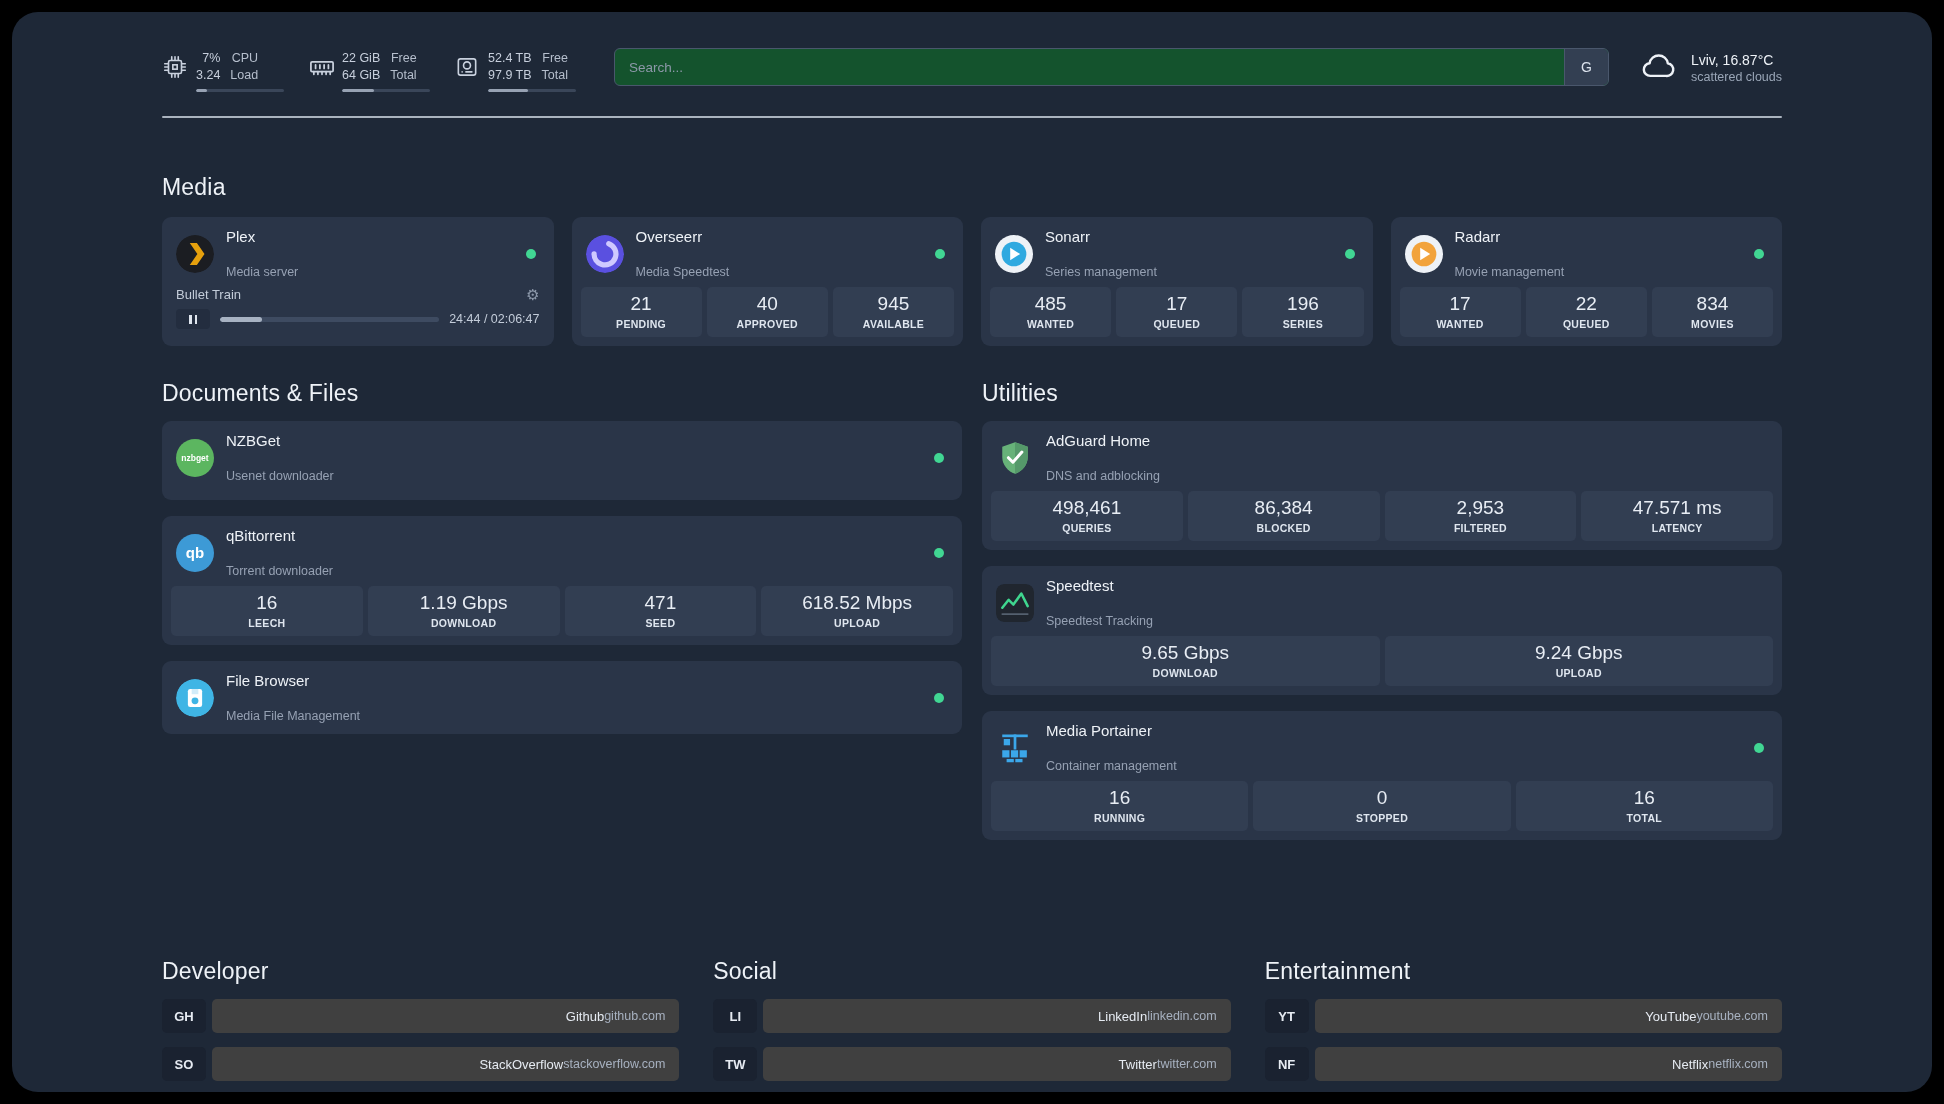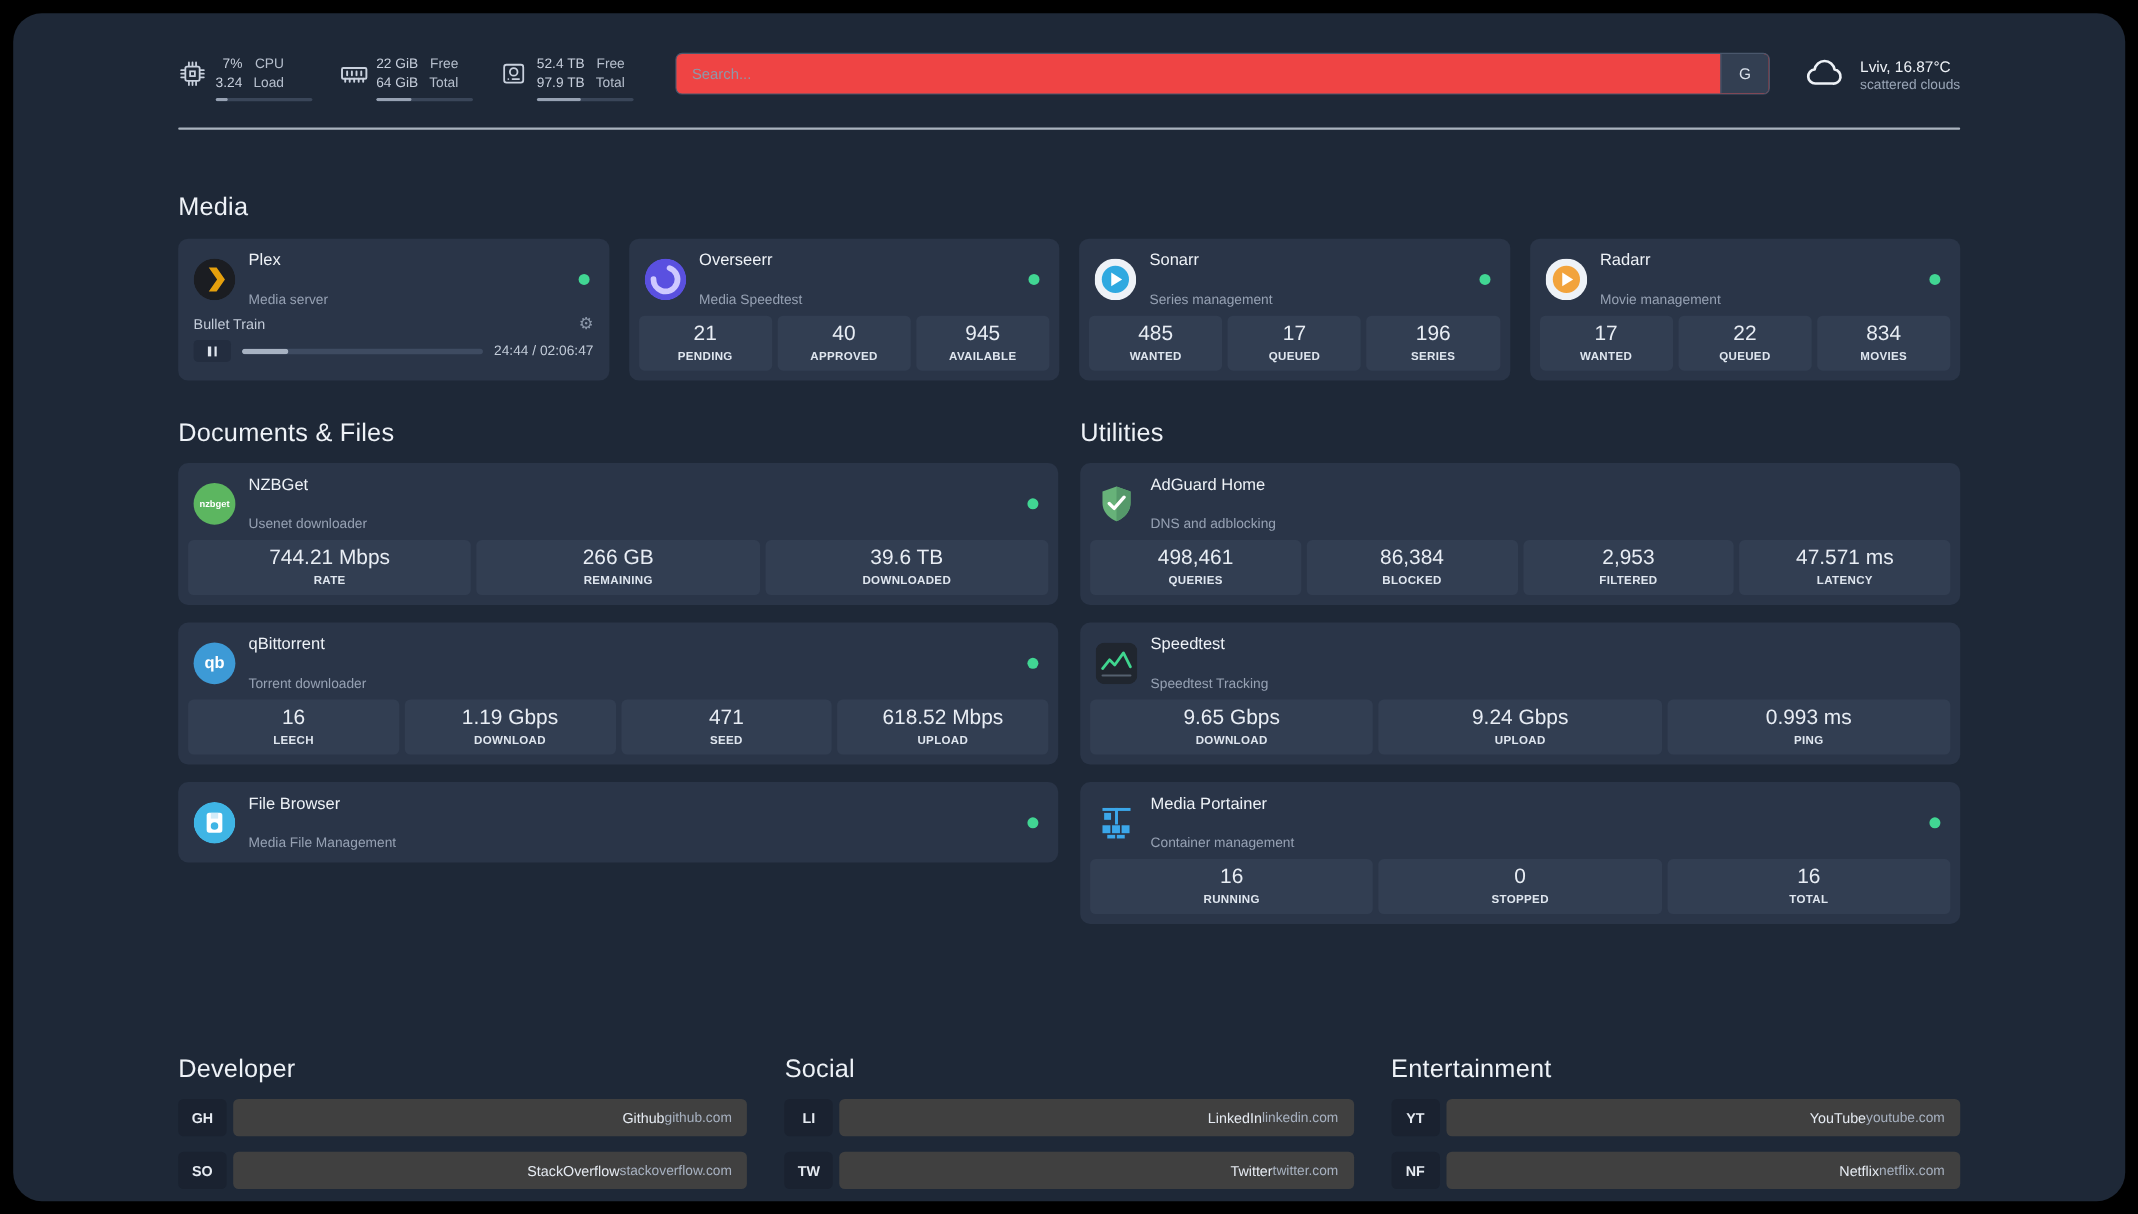--- a/index.html
+++ b/index.html
@@ -13,21 +13,21 @@
   .res { display:flex; flex-direction:column; margin-right:24px; }
   .res-top { display:flex; align-items:center; }
   .res-icon { width:34px; display:flex; align-items:center; color:#c9d1de; }
   .res-col { display:flex; flex-direction:column; font-size:12.5px; line-height:1.35; color:#c7cfdc; }
   .res-vals { align-items:flex-end; margin-right:10px; }
   .res-labels { align-items:flex-end; color:#b6bfcd; }
   .res-bar { margin-top:6px; margin-left:34px; height:3px; min-width:88px; background:#3a4659; border-radius:2px; position:relative; overflow:hidden; }
   .res-fill { position:absolute; left:0; top:0; bottom:0; background:#97a2b3; border-radius:2px; }
 
   .search { flex:1; display:flex; align-items:stretch; height:38px; margin:0 28px 8px 14px;
-            background:#ef4444; border:1px solid #4a576c; border-radius:6px; overflow:hidden; }
+            background:#14532d; border:1px solid #4a576c; border-radius:6px; overflow:hidden; }
   .search input { flex:1; background:transparent; border:none; outline:none; padding:0 14px;
                   color:#e3e9f1; font-size:13.5px; font-family:"Liberation Sans", sans-serif; }
   .search input::placeholder { color:#8d98a9; }
   .search-btn { width:44px; display:flex; align-items:center; justify-content:center;
                 background:#333f52; border-left:1px solid #4a576c; color:#dbe2ec; font-size:14px; cursor:pointer; }
 
   .weather { display:flex; align-items:center; gap:12px; margin-bottom:6px; }
   .weather-text { display:flex; flex-direction:column; }
   .weather-loc { font-size:14px; color:#eef2f7; }
   .weather-cond { font-size:12.5px; color:#9aa6b7; margin-top:2px; }
@@ -320,34 +320,20 @@
           <div class="card-header">
             <span class="svc-icon icon-circle" style="background:#5cb660; font-size:8.5px;">
               <span>nzbget</span>
             </span>
             <span>
               <div class="svc-name">NZBGet</div>
               <div class="svc-sub">Usenet downloader</div>
             </span>
             <span class="dot"></span>
           </div>
-          <div class="stats">
-            <div class="stat">
-              <div class="stat-value">744.21 Mbps</div>
-              <div class="stat-label">RATE</div>
-            </div>
-            <div class="stat">
-              <div class="stat-value">266 GB</div>
-              <div class="stat-label">REMAINING</div>
-            </div>
-            <div class="stat">
-              <div class="stat-value">39.6 TB</div>
-              <div class="stat-label">DOWNLOADED</div>
-            </div>
-          </div>
         </div>
 
         <div class="card">
           <div class="card-header">
             <span class="svc-icon icon-circle" style="background:#3d9ad6; font-size:15px;">
               <span>qb</span>
             </span>
             <span>
               <div class="svc-name">qBittorrent</div>
               <div class="svc-sub">Torrent downloader</div>
@@ -447,24 +433,20 @@
             </span>
           </div>
           <div class="stats">
             <div class="stat">
               <div class="stat-value">9.65 Gbps</div>
               <div class="stat-label">DOWNLOAD</div>
             </div>
             <div class="stat">
               <div class="stat-value">9.24 Gbps</div>
               <div class="stat-label">UPLOAD</div>
-            </div>
-            <div class="stat">
-              <div class="stat-value">0.993 ms</div>
-              <div class="stat-label">PING</div>
             </div>
           </div>
         </div>
 
         <div class="card">
           <div class="card-header">
             <span class="svc-icon" style="border-radius:8px;">
               <svg width="36" height="36" viewBox="0 0 24 24" fill="#3ba7ea">
                 <rect x="3.5" y="3" width="17" height="1.8"></rect>
                 <rect x="11.1" y="3" width="1.8" height="10"></rect>

